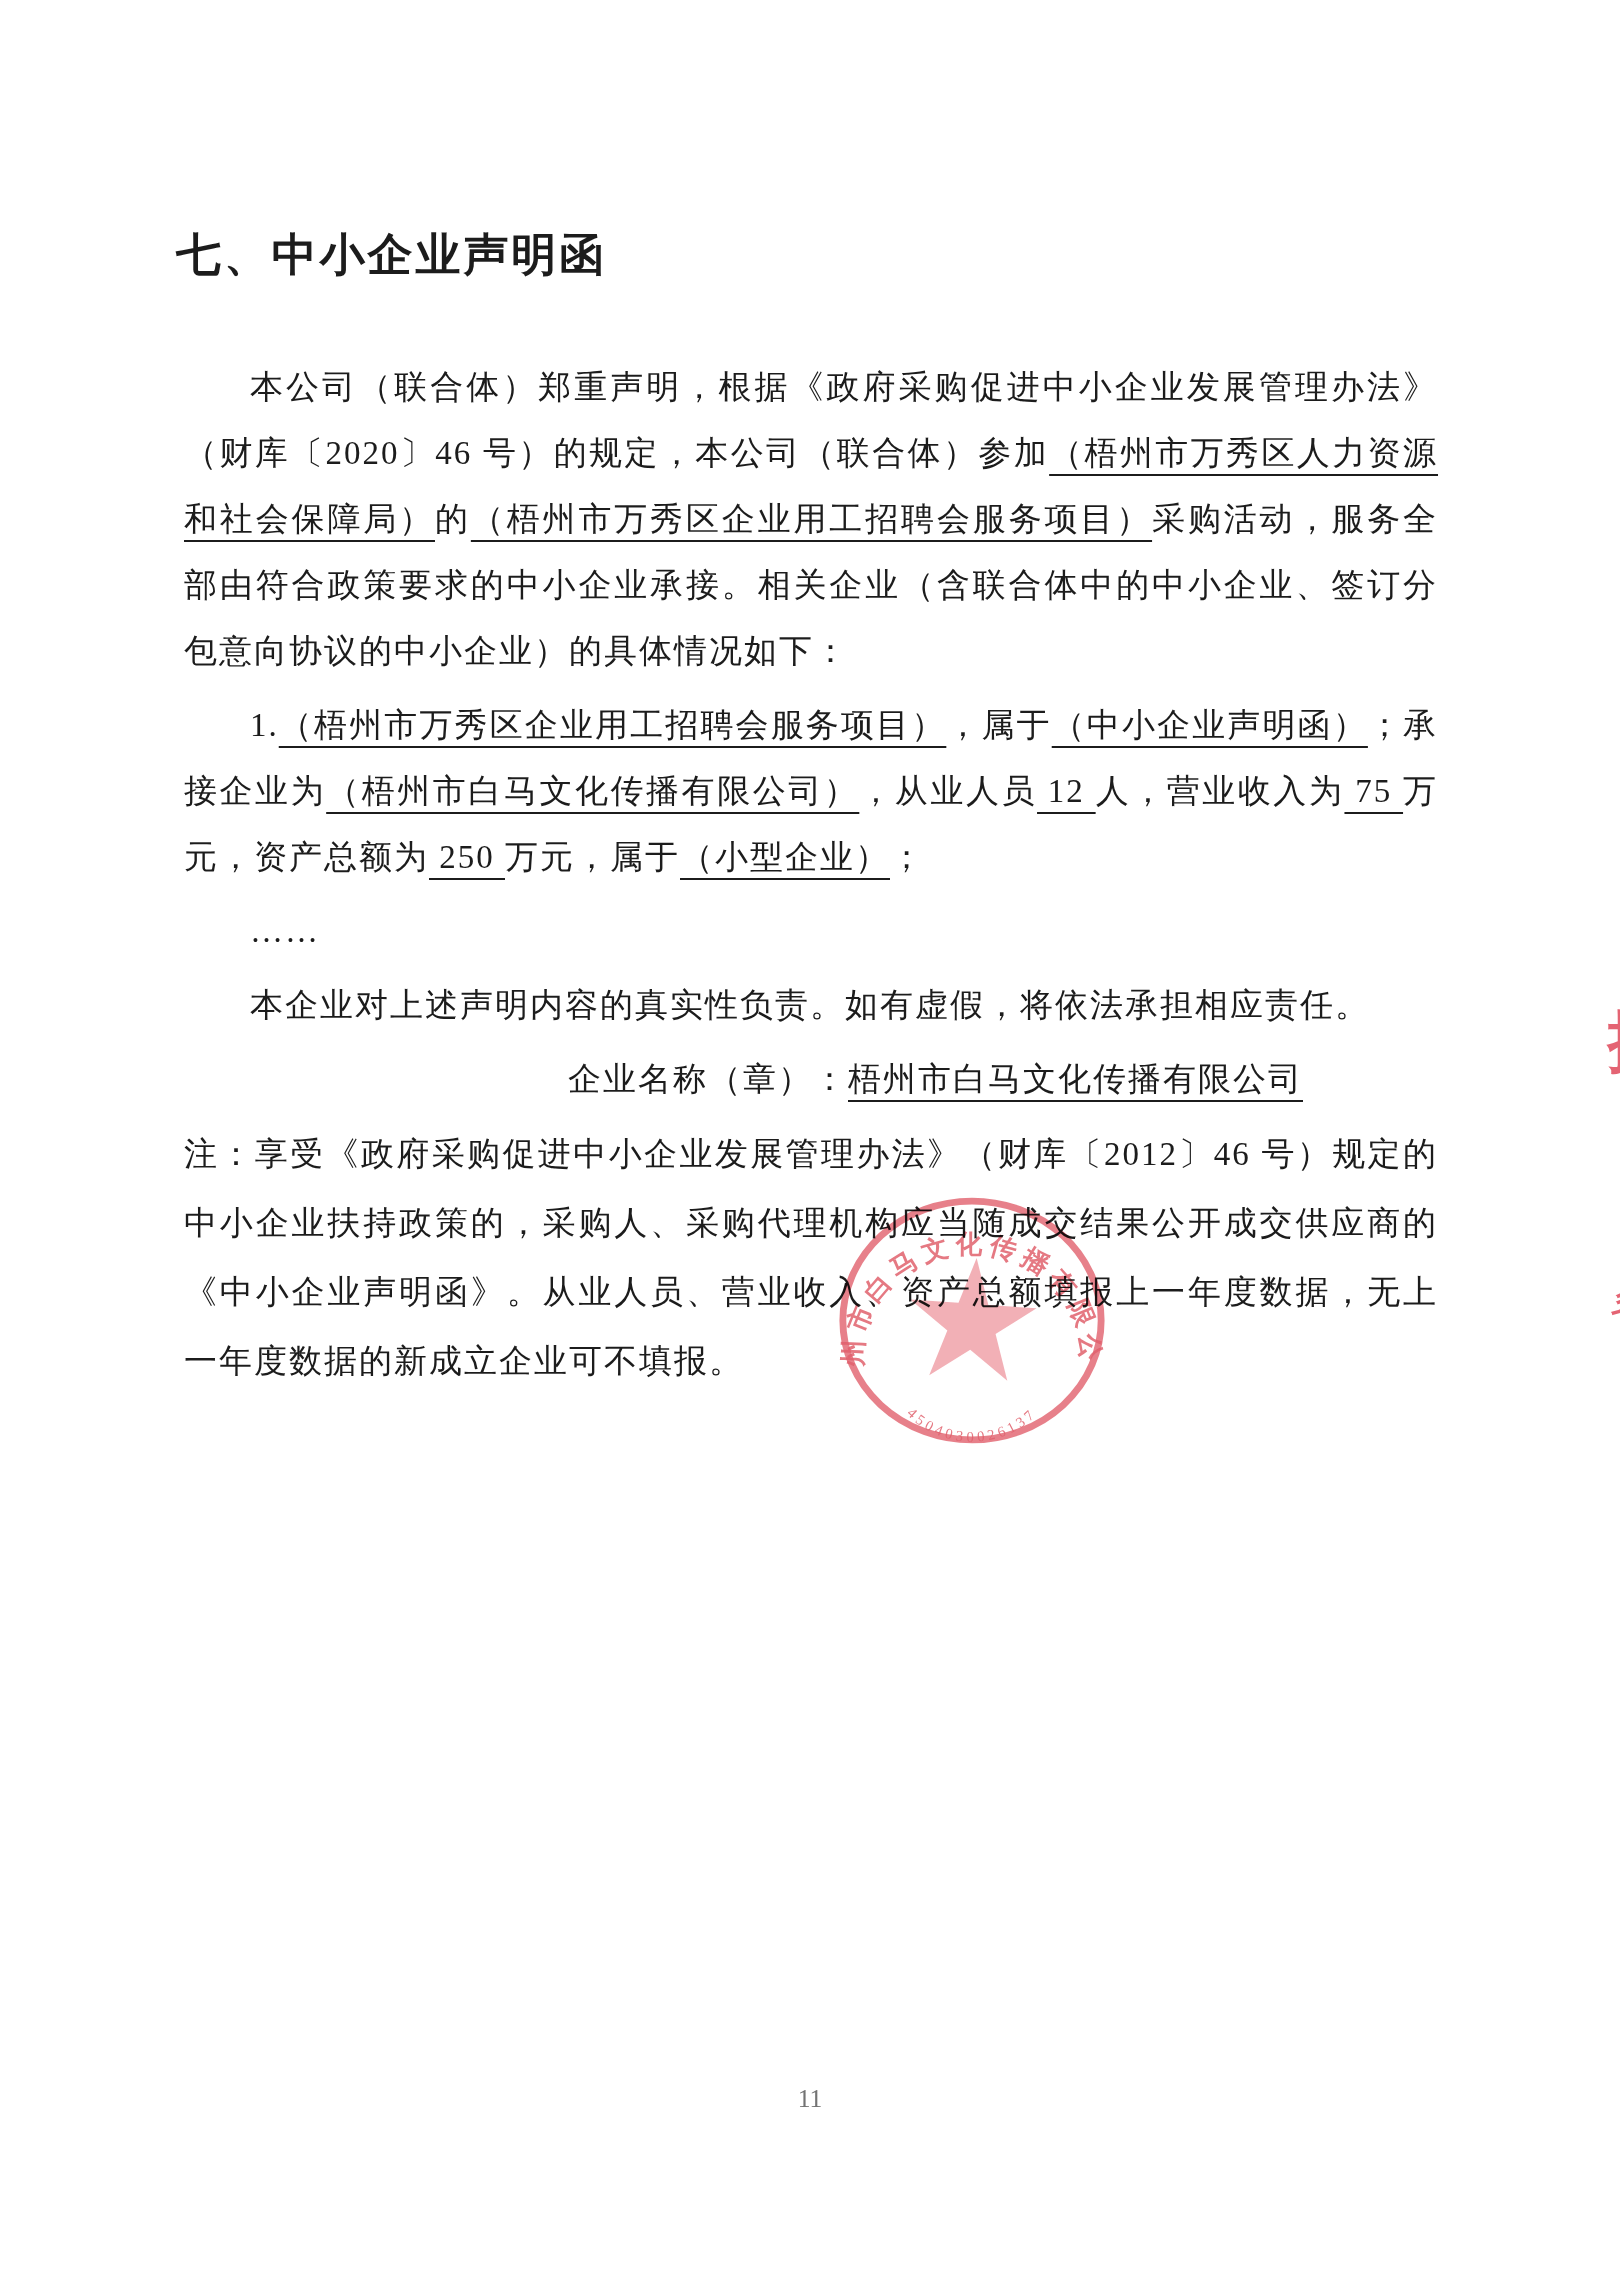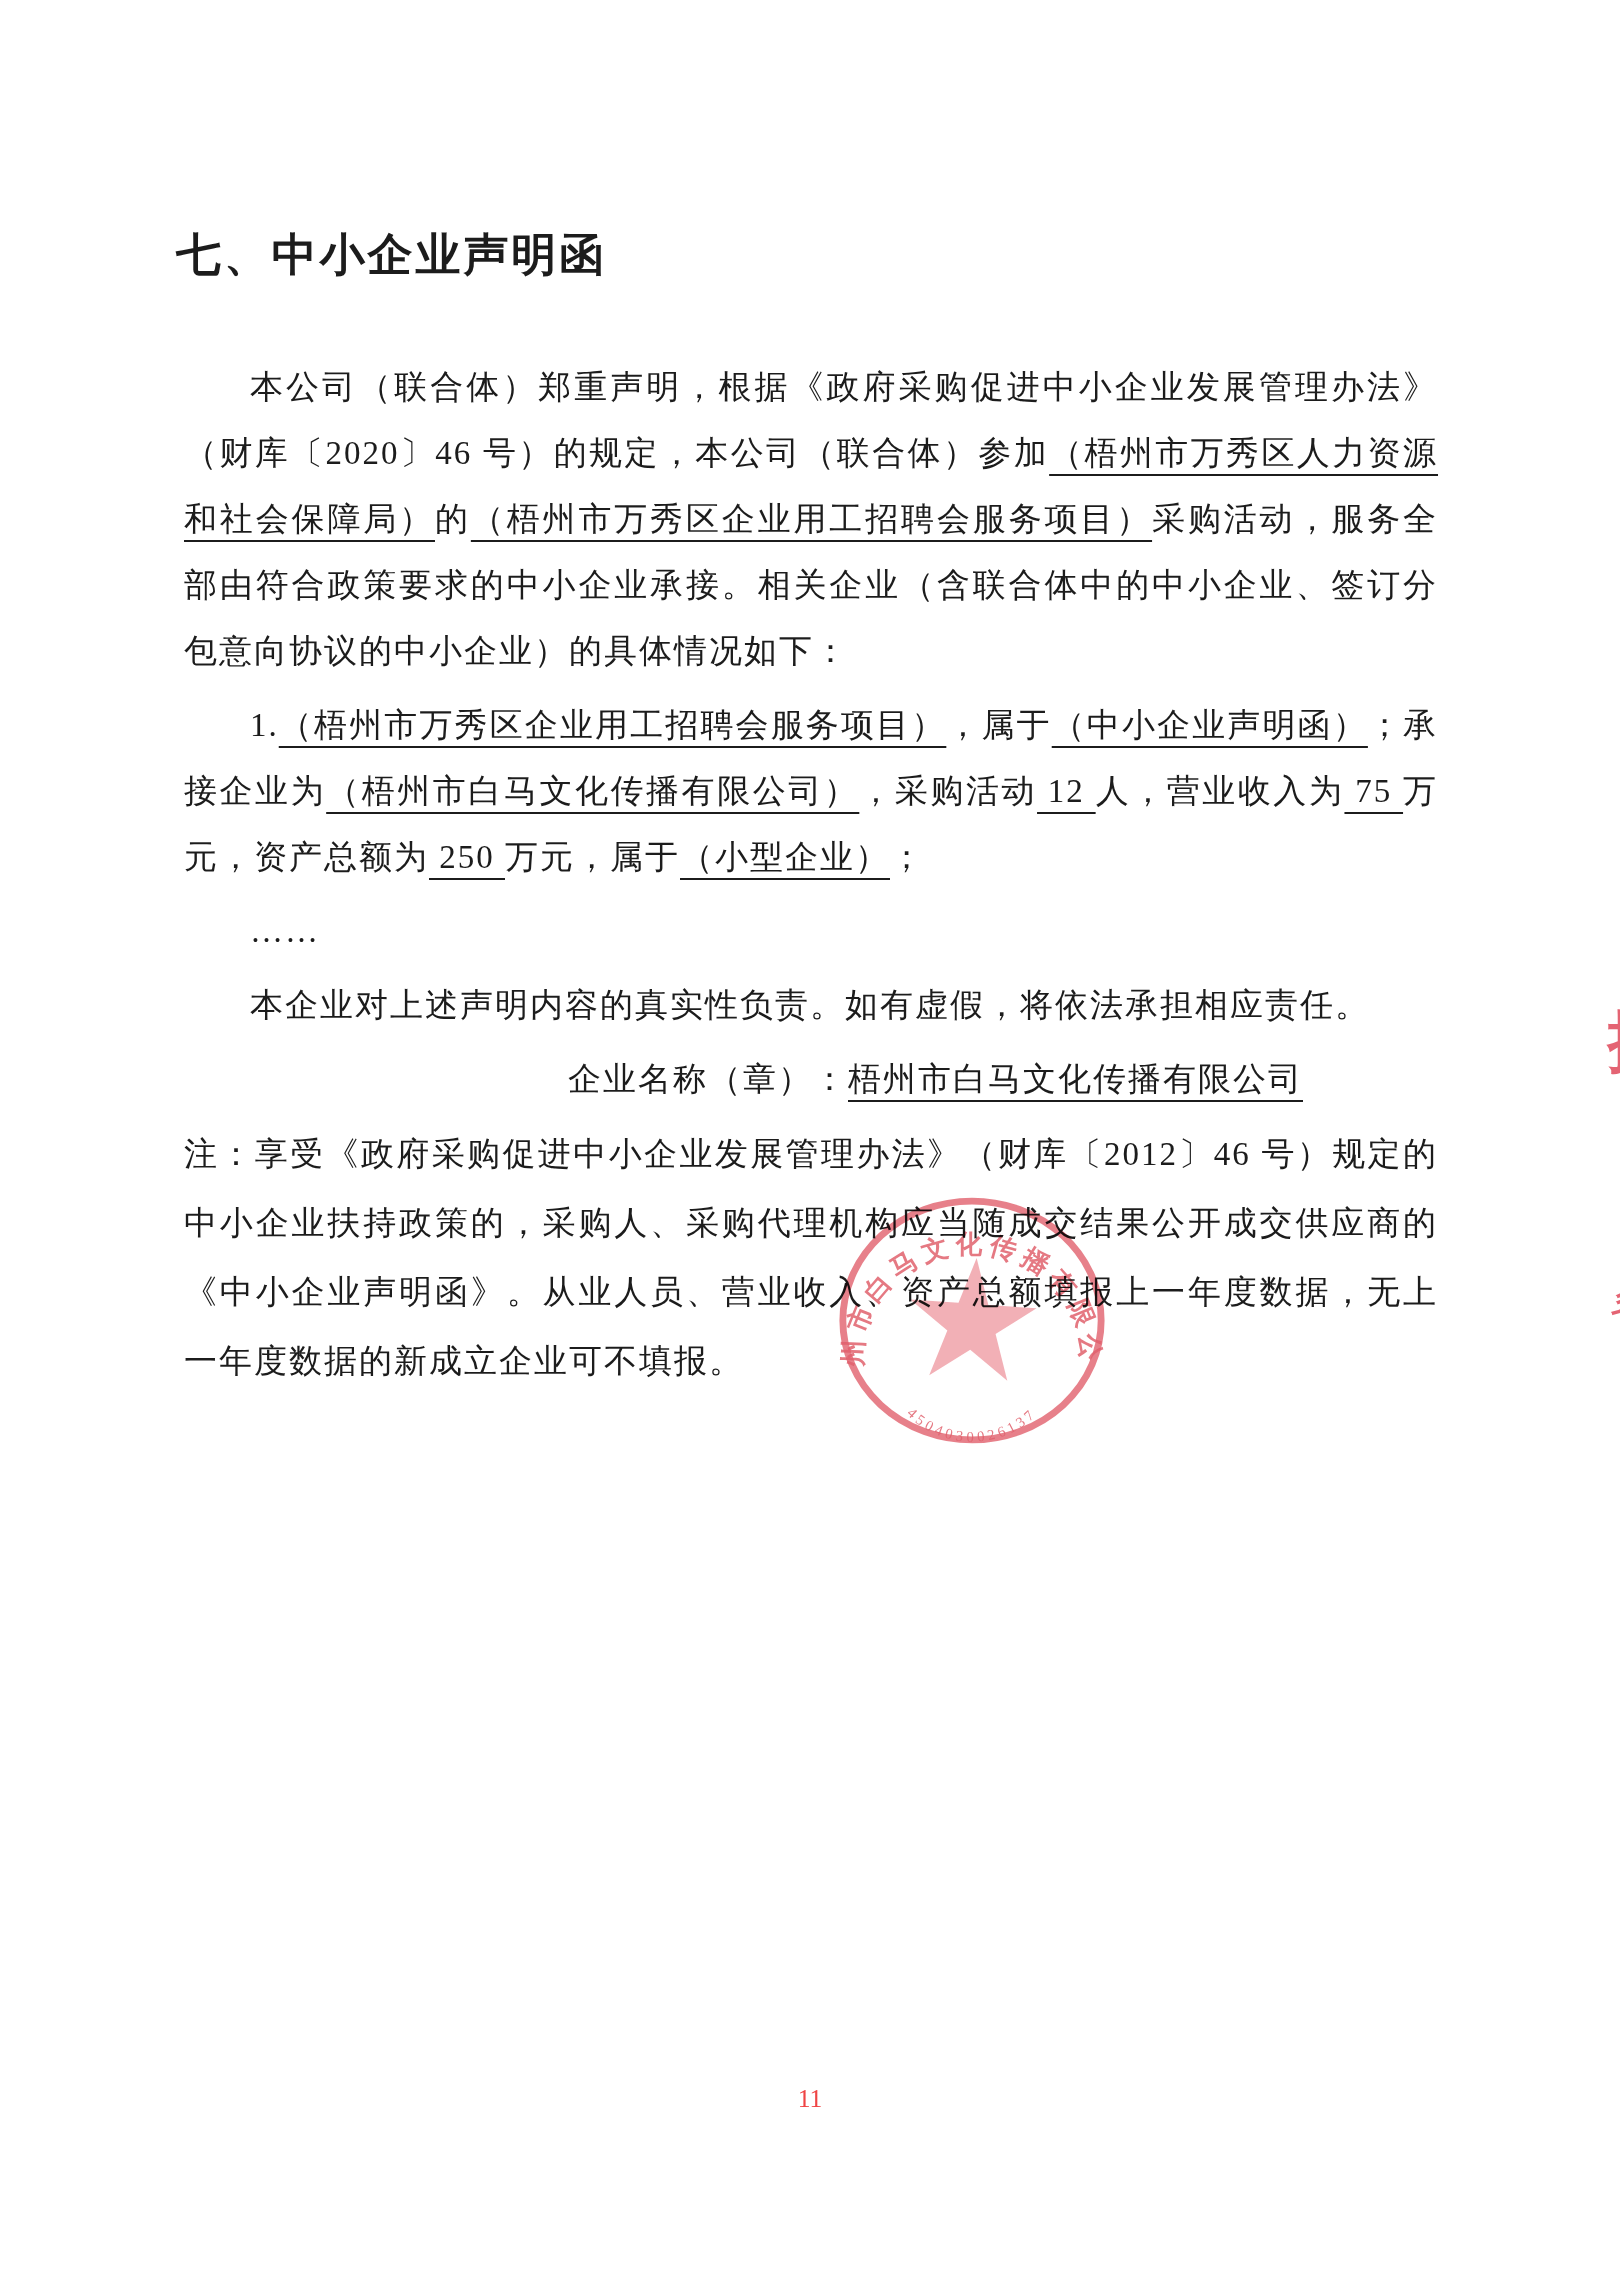--- a/index.html
+++ b/index.html
@@ -27,21 +27,21 @@
   .u{
     text-decoration:underline;
     text-decoration-thickness:2px;
     text-underline-offset:9.8px;
   }
   .sig-line{margin-top:76px;padding-left:384px;text-indent:0 !important;}
   .date-line{margin-top:32px;padding-left:627px;text-indent:0 !important;}
   .note{margin-top:23.5px;line-height:69px;text-indent:0 !important;}
   .pageno{
     position:absolute;top:2084px;left:0;width:1620px;
-    text-align:center;font-size:25.5px;color:#ef4444;
+    text-align:center;font-size:25.5px;color:#737373;
   }
   .stamp{
     position:absolute;left:836px;top:1194px;
     width:272px;height:253px;
     mix-blend-mode:multiply;opacity:.88;
   }
   .edge-frag{
     position:absolute;
     color:#e0485a;font-weight:700;opacity:.85;
     line-height:1;mix-blend-mode:multiply;
@@ -51,21 +51,21 @@
 </style>
 </head>
 <body>
 
 <div class="page">
 
   <h1 class="title">七、中小企业声明函</h1>
 
   <div class="content">
     <p><span>本公司（联合体）郑重声明，根据《政府采购促进中小企业发展管理办法》（财库〔2020〕46 号）的规定，本公司（联合体）参加</span><span class="u">（梧州市万秀区人力资源和社会保障局）</span><span>的</span><span class="u">（梧州市万秀区企业用工招聘会服务项目）</span><span>采购活动，服务全部由符合政策要求的中小企业承接。相关企业（含联合体中的中小企业、签订分包意向协议的中小企业）的具体情况如下：</span></p>
-    <p><span>1.</span><span class="u">（梧州市万秀区企业用工招聘会服务项目）</span><span>，属于</span><span class="u">（中小企业声明函）</span><span>；承接企业为</span><span class="u">（梧州市白马文化传播有限公司）</span><span>，采购活动</span><span class="u"> 12 </span><span>人，营业收入为</span><span class="u"> 75 </span><span>万元，资产总额为</span><span class="u"> 250 </span><span>万元，属于</span><span class="u">（小型企业）</span><span>；</span></p>
+    <p><span>1.</span><span class="u">（梧州市万秀区企业用工招聘会服务项目）</span><span>，属于</span><span class="u">（中小企业声明函）</span><span>；承接企业为</span><span class="u">（梧州市白马文化传播有限公司）</span><span>，从业人员</span><span class="u"> 12 </span><span>人，营业收入为</span><span class="u"> 75 </span><span>万元，资产总额为</span><span class="u"> 250 </span><span>万元，属于</span><span class="u">（小型企业）</span><span>；</span></p>
     <p><span>……</span></p>
     <p><span>本企业对上述声明内容的真实性负责。如有虚假，将依法承担相应责任。</span></p>
 
     <p class="sig-line">
       <span>企业名称（章）：</span><span class="u">梧州市白马文化传播有限公司</span>
     </p>
 
     <p class="note"><span>注：享受《政府采购促进中小企业发展管理办法》（财库〔2012〕46 号）规定的中小企业扶持政策的，采购人、采购代理机构应当随成交结果公开成交供应商的《中小企业声明函》。从业人员、营业收入、资产总额填报上一年度数据，无上一年度数据的新成立企业可不填报。</span></p>
   </div>
 

